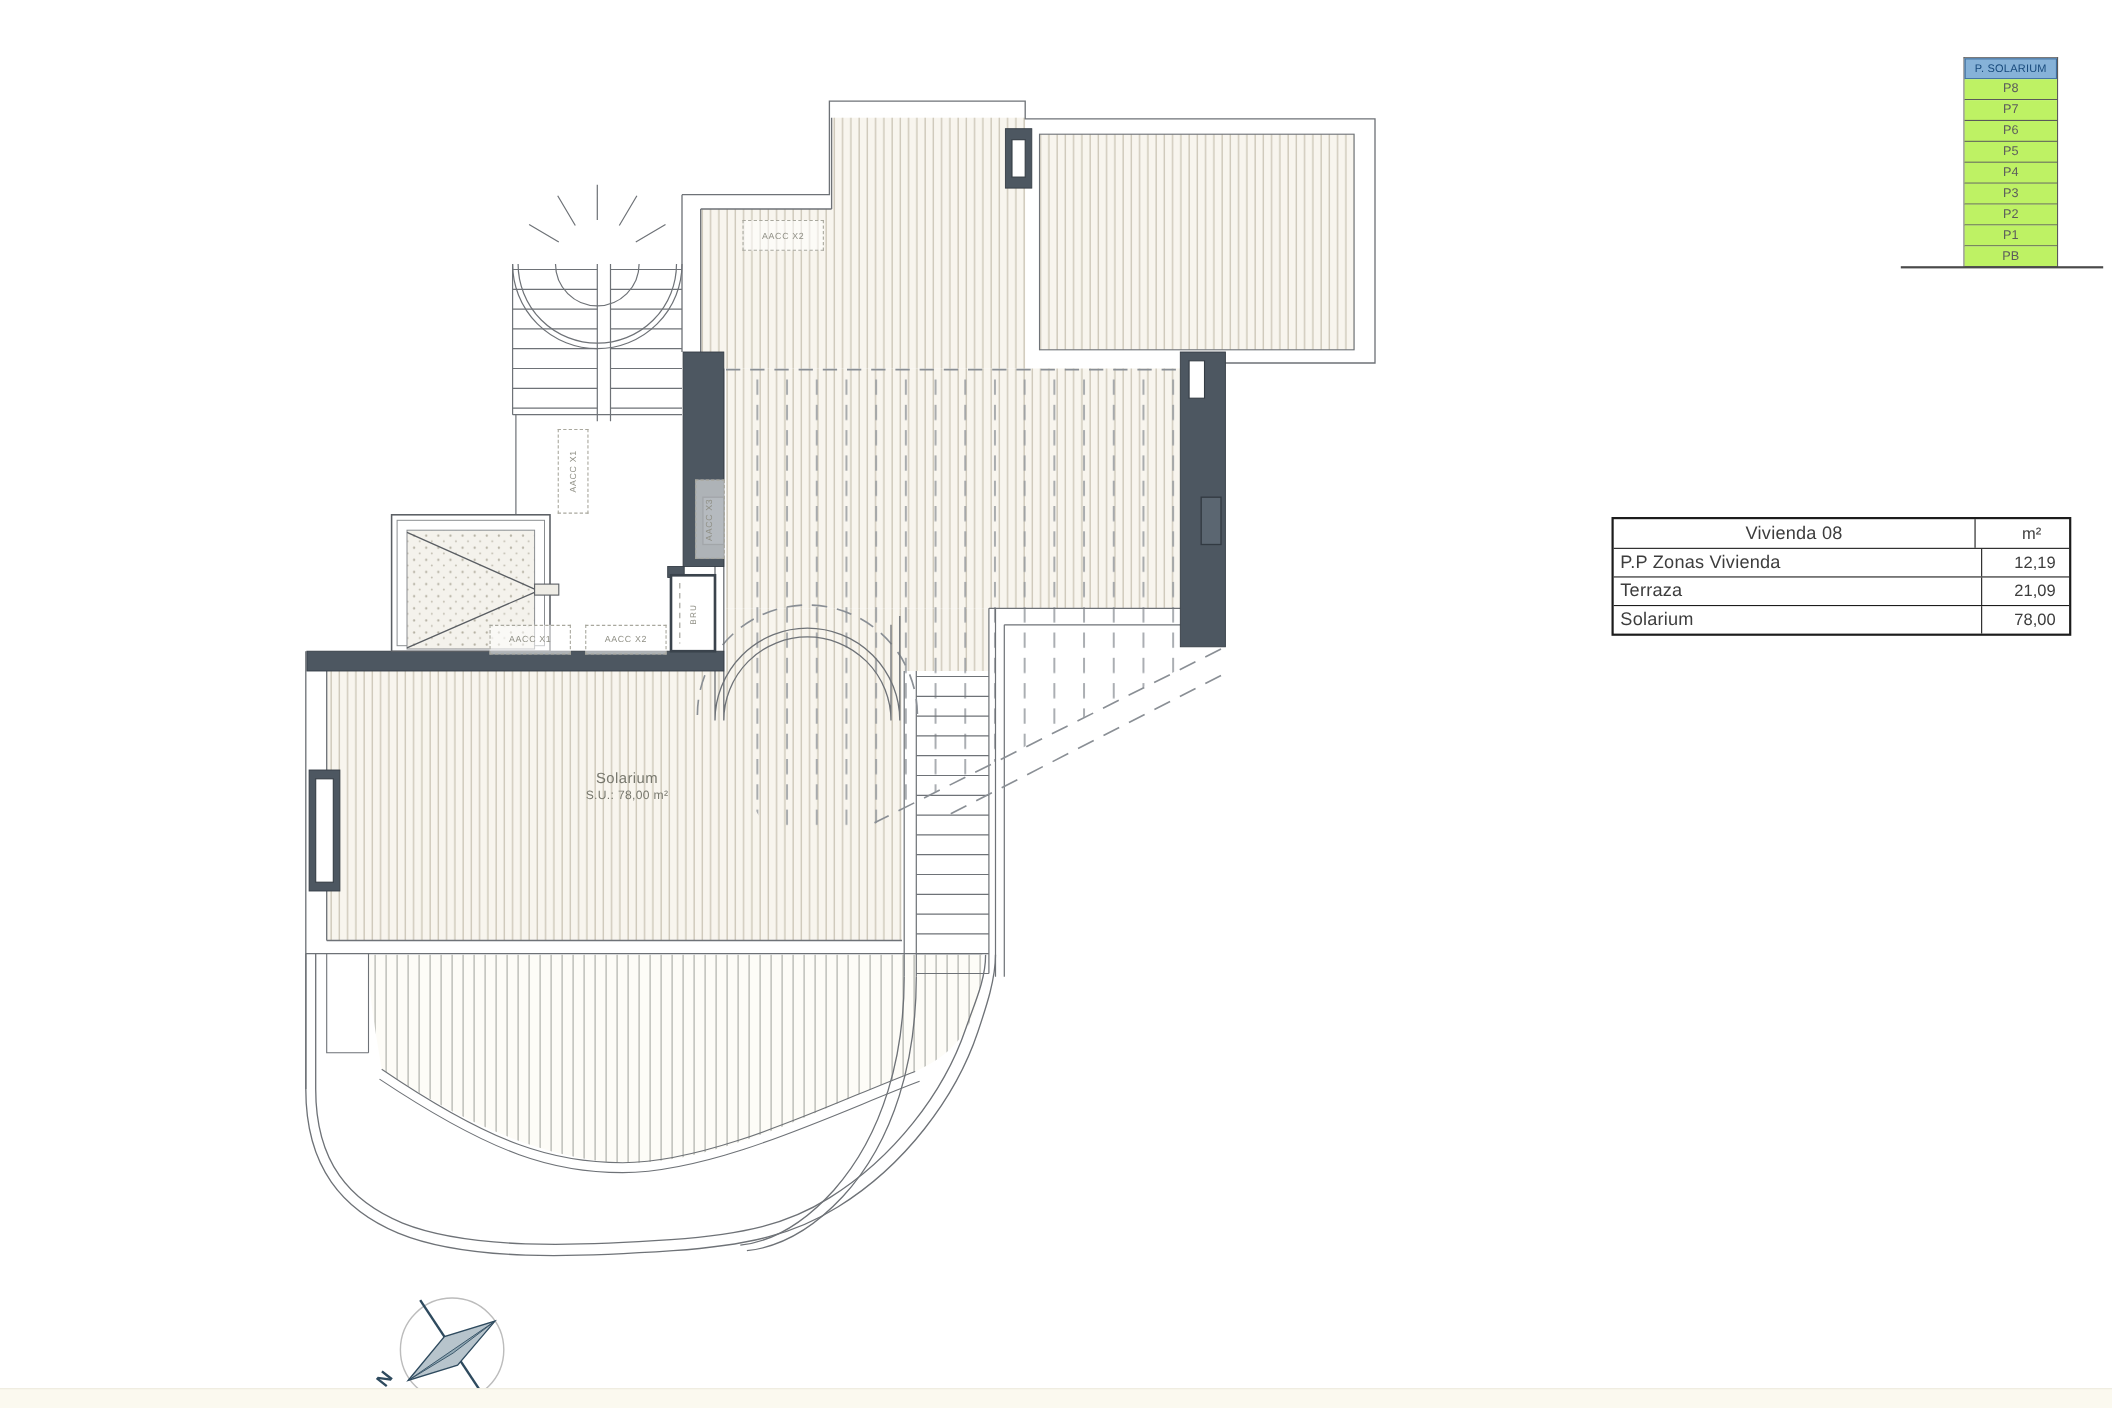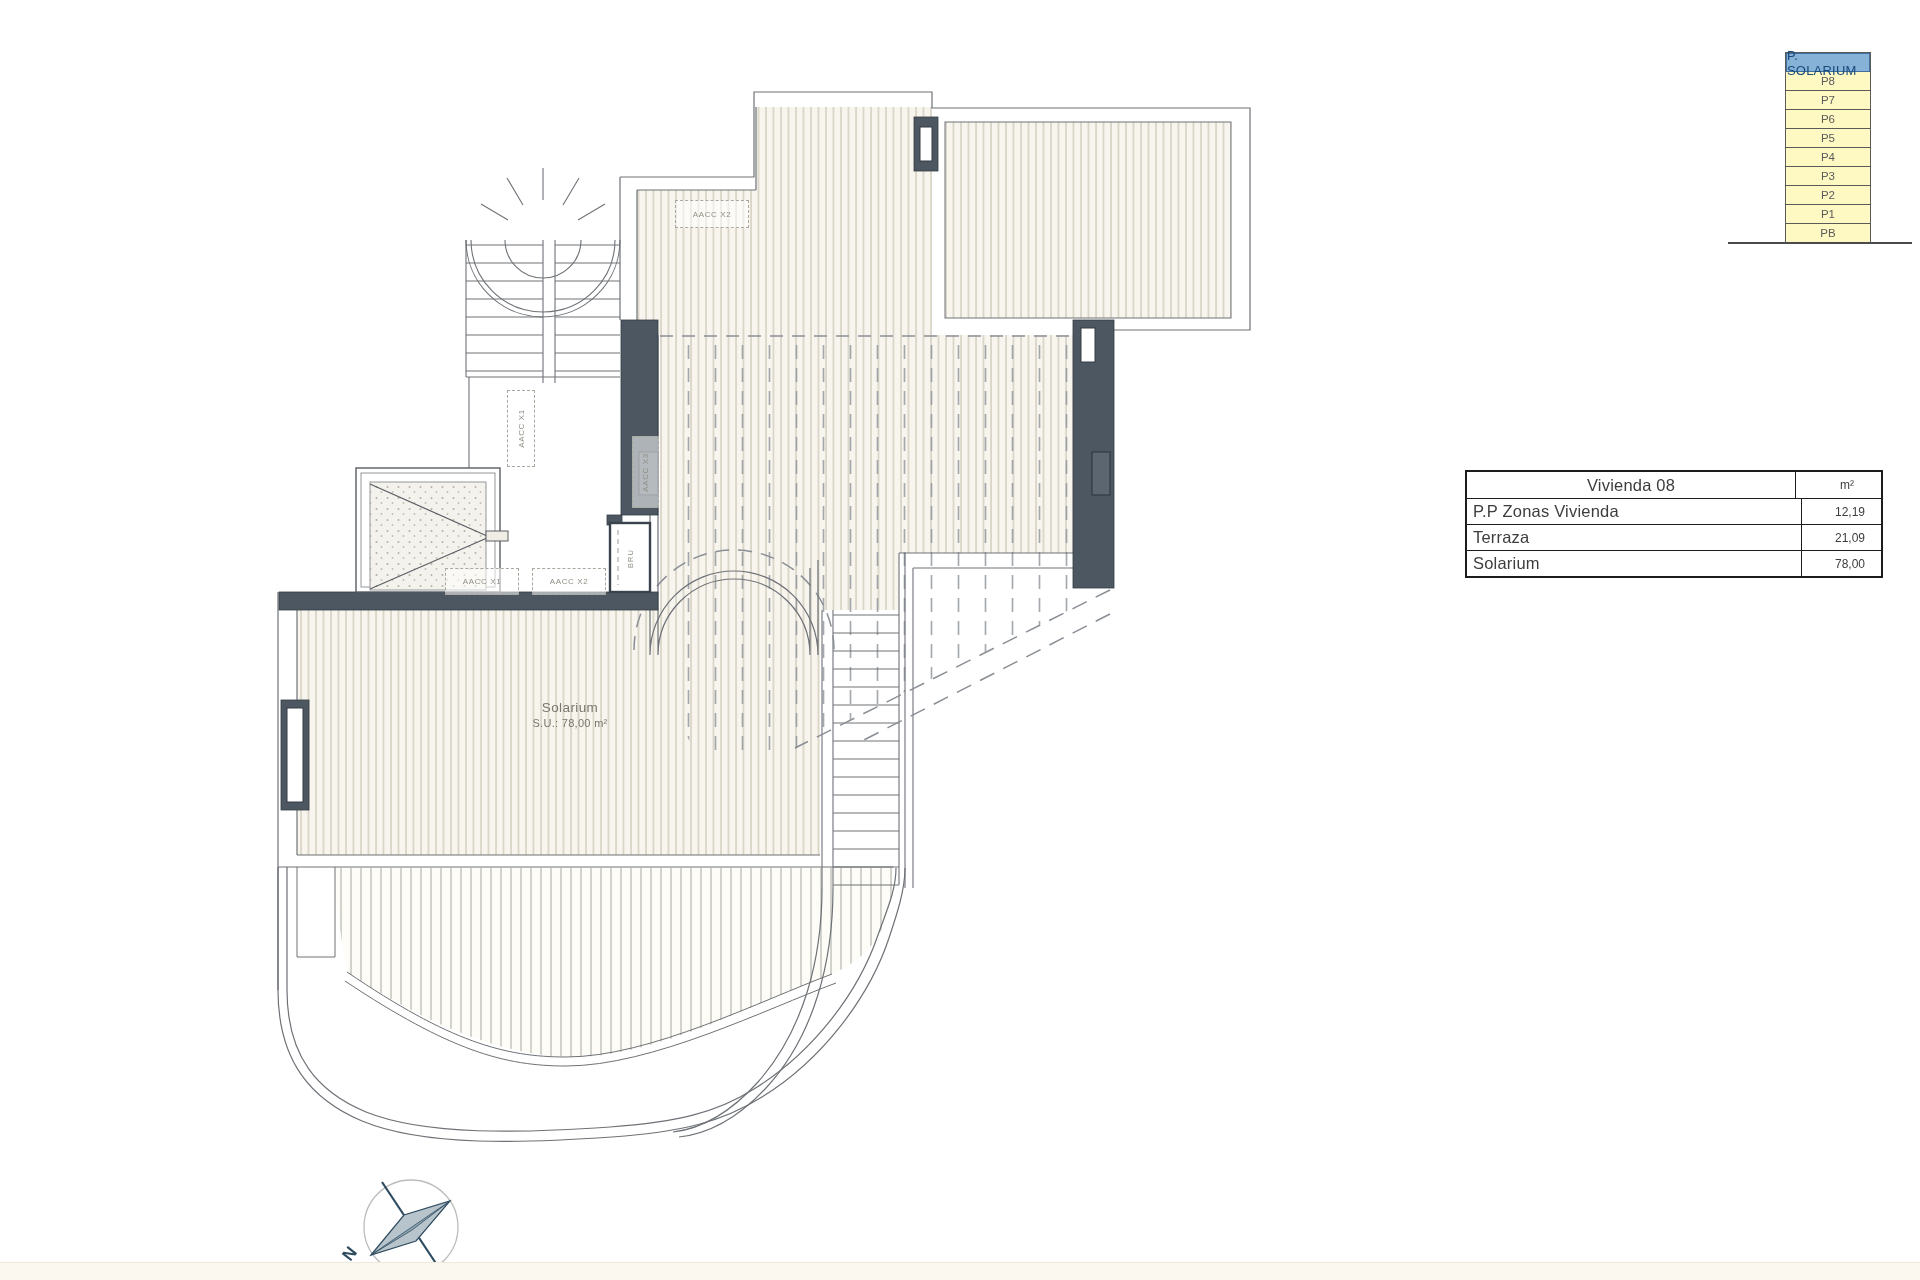--- a/index.html
+++ b/index.html
@@ -19,35 +19,35 @@
   .bru-label{position:absolute;left:609px;top:524px;width:42px;height:68px;display:flex;
         align-items:center;justify-content:center;color:#8f8f85;font-size:7.5px;letter-spacing:1px;}
   .bru-label span{transform:rotate(-90deg);}
   .north-label{position:absolute;left:344px;top:1244px;font-size:17px;color:#2e4a5e;
         transform:rotate(-52deg);font-weight:bold;}
 
   
   .levels{position:absolute;left:1785px;top:52px;width:84px;border:1px solid #5a5a5a;
           border-bottom:none;}
   .levels .cell{height:18px;border-bottom:1px solid #5a5a5a;display:flex;align-items:center;
-          justify-content:center;font-size:11.5px;color:#5c5c5c;background:#fef9c3;}
+          justify-content:center;font-size:11.5px;color:#5c5c5c;background:#bef264;}
   .levels .cell.sel{background:#86b2d8;color:#17497b;border:1px solid #3f6fa0;height:17px;
-          font-size:13px;letter-spacing:.2px;}
+          font-size:10px;letter-spacing:.2px;}
   .ground-line{position:absolute;left:1728px;top:242px;width:184px;height:2px;background:#4a4a4a;}
 
   
   .areas{position:absolute;left:1465px;top:470px;width:414px;border:2px solid #1c1c1c;
          background:#fff;}
   .areas .row{display:flex;border-top:1.4px solid #1c1c1c;gap:17px;}
   .areas .row:first-child{border-top:none;}
   .areas .c1{width:328px;border-right:1.4px solid #1c1c1c;display:flex;align-items:center;
          height:25px;color:#3d3d3d;font-size:16.5px;padding-left:6px;letter-spacing:.2px;}
   .areas .row.hdr .c1{justify-content:center;padding-left:0;height:26px;}
   .areas .c2{flex:1;display:flex;align-items:center;justify-content:center;color:#3d3d3d;
-         font-size:12px;}
+         font-size:15px;}
 
   
   .bottom-strip{position:absolute;left:0;top:1262px;width:1920px;height:18px;
          background:#fbf9ef;border-top:1px solid #edeadd;}
 </style>
 </head>
 <body>
 
 <svg id="plan-svg" width="1920" height="1280" viewBox="0 0 1920 1280">
   <defs>

